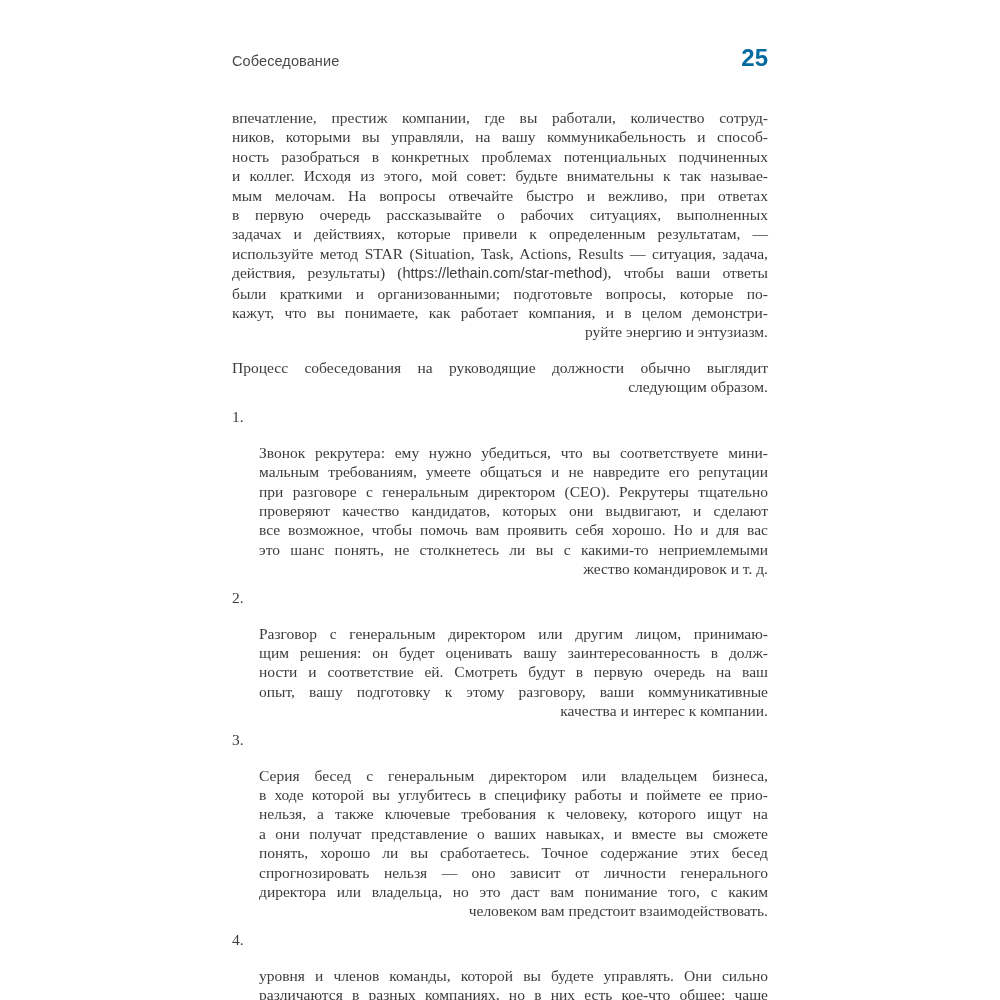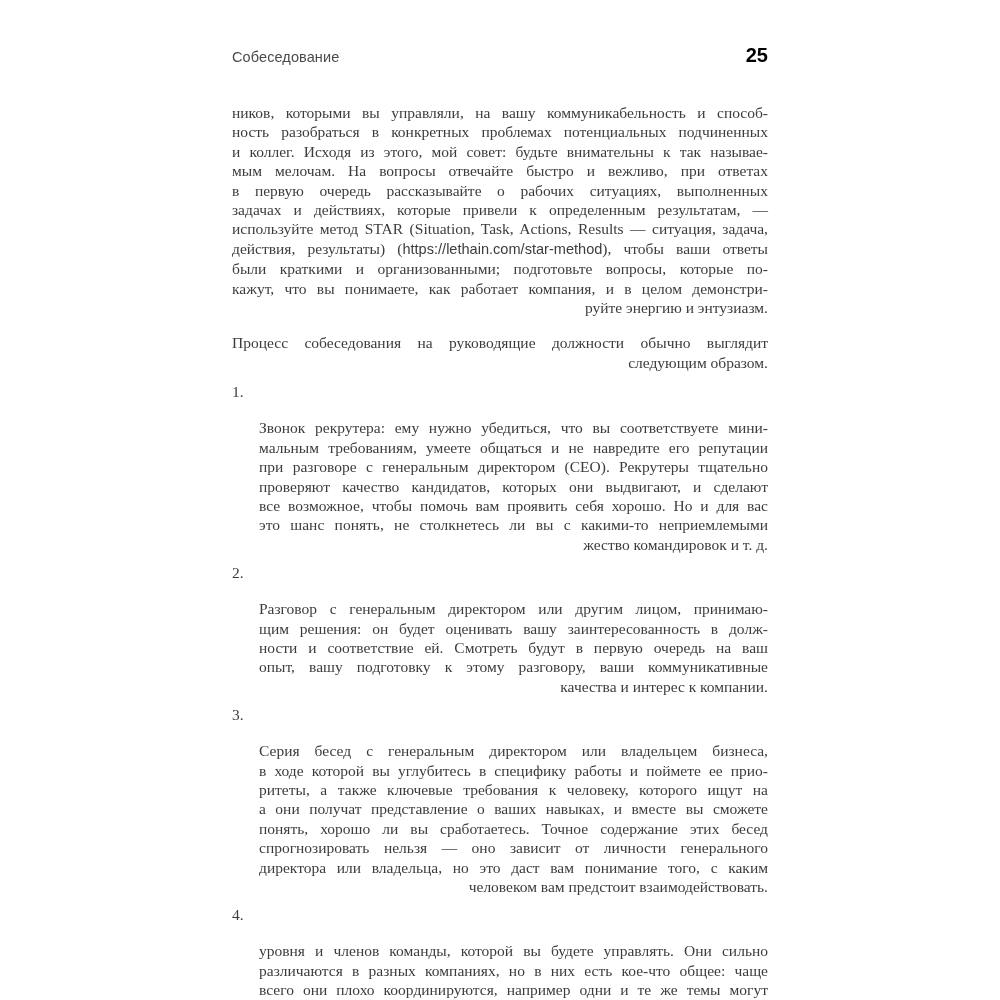--- a/index.html
+++ b/index.html
@@ -15,21 +15,21 @@
     color: #3c3c3c;
   }
   .running-header {
     display: flex;
     justify-content: space-between;
     align-items: baseline;
     font-family: "Liberation Sans", sans-serif;
     margin-bottom: 36px;
   }
   .rh-title { font-size: 14.5px; color: #4a4a4a; letter-spacing: 0.1px; }
-  .rh-page  { font-size: 20px; font-weight: bold; color: #000000; }
+  .rh-page  { font-size: 24px; font-weight: bold; color: #0369a1; }
 
   .body-text { font-size: 15.5px; line-height: 19.4px; }
 
   .para + .para { margin-top: 16px; }
 
   .line { text-align: right; }
   .line.j {
     text-align: justify;
     text-align-last: justify;
     -moz-text-align-last: justify;
@@ -53,20 +53,21 @@
 <body>
 
 <div class="page">
   <div class="running-header">
     <span class="rh-title">Собеседование</span>
     <span class="rh-page">25</span>
   </div>
 
   <div class="body-text">
     <div class="para">
+        <div class="line j">впечатление, престиж компании, где вы работали, количество сотруд-</div>
         <div class="line j">ников, которыми вы управляли, на вашу коммуникабельность и способ-</div>
         <div class="line j">ность разобраться в конкретных проблемах потенциальных подчиненных</div>
         <div class="line j">и коллег. Исходя из этого, мой совет: будьте внимательны к так называе-</div>
         <div class="line j">мым мелочам. На вопросы отвечайте быстро и вежливо, при ответах</div>
         <div class="line j">в первую очередь рассказывайте о рабочих ситуациях, выполненных</div>
         <div class="line j">задачах и действиях, которые привели к определенным результатам, —</div>
         <div class="line j">используйте метод STAR (Situation, Task, Actions, Results — ситуация, задача,</div>
         <div class="line j"><span>действия, результаты) (</span><span class="sans">https://lethain.com/star-method</span><span>), чтобы ваши ответы</span></div>
         <div class="line j">были краткими и организованными; подготовьте вопросы, которые по-</div>
         <div class="line j">кажут, что вы понимаете, как работает компания, и в целом демонстри-</div>
@@ -97,21 +98,21 @@
             <div class="line j">ности и соответствие ей. Смотреть будут в первую очередь на ваш</div>
             <div class="line j">опыт, вашу подготовку к этому разговору, ваши коммуникативные</div>
             <div class="line">качества и интерес к компании.</div>
           </div>
         </li>
         <li>
           <span class="num">3.</span>
           <div class="li-body">
             <div class="line j">Серия бесед с генеральным директором или владельцем бизнеса,</div>
             <div class="line j">в ходе которой вы углубитесь в специфику работы и поймете ее прио-</div>
-            <div class="line j">ритеты, а также ключевые требования к человеку, которого ищут на</div>
+            <div class="line j">нельзя, а также ключевые требования к человеку, которого ищут на</div>
             <div class="line j">а они получат представление о ваших навыках, и вместе вы сможете</div>
             <div class="line j">понять, хорошо ли вы сработаетесь. Точное содержание этих бесед</div>
             <div class="line j">спрогнозировать нельзя — оно зависит от личности генерального</div>
             <div class="line j">директора или владельца, но это даст вам понимание того, с каким</div>
             <div class="line">человеком вам предстоит взаимодействовать.</div>
           </div>
         </li>
         <li>
           <span class="num">4.</span>
           <div class="li-body">

